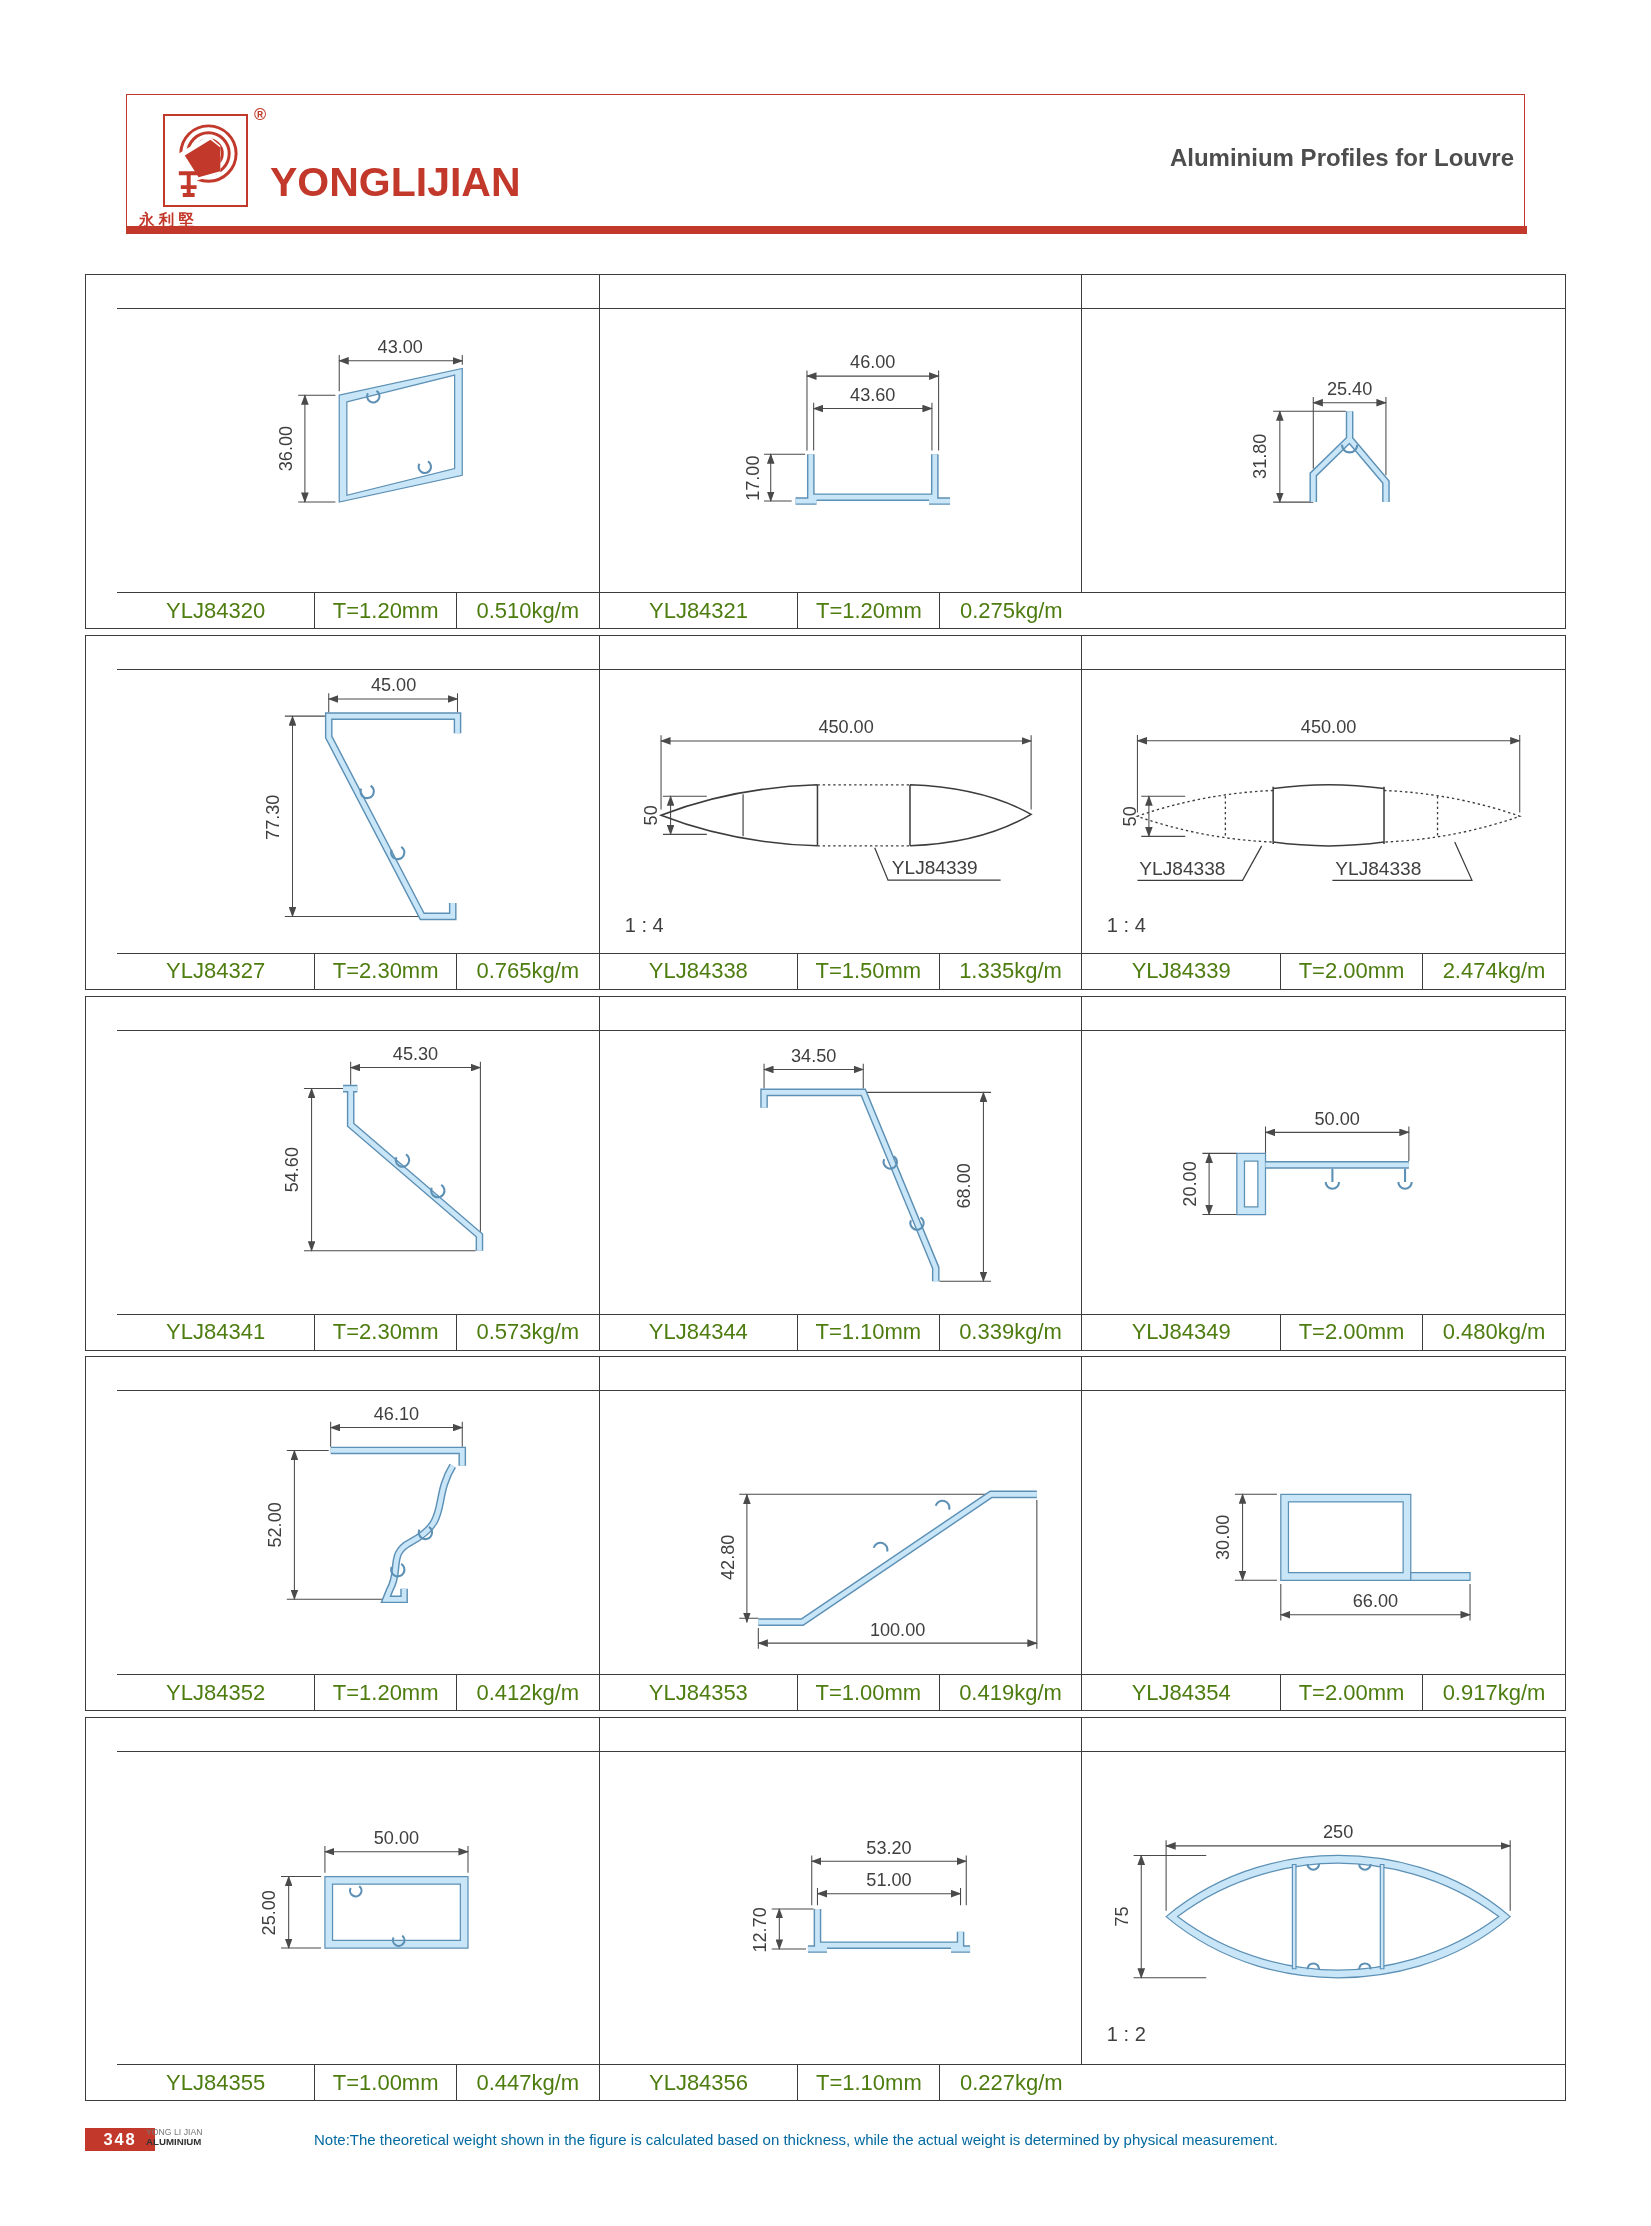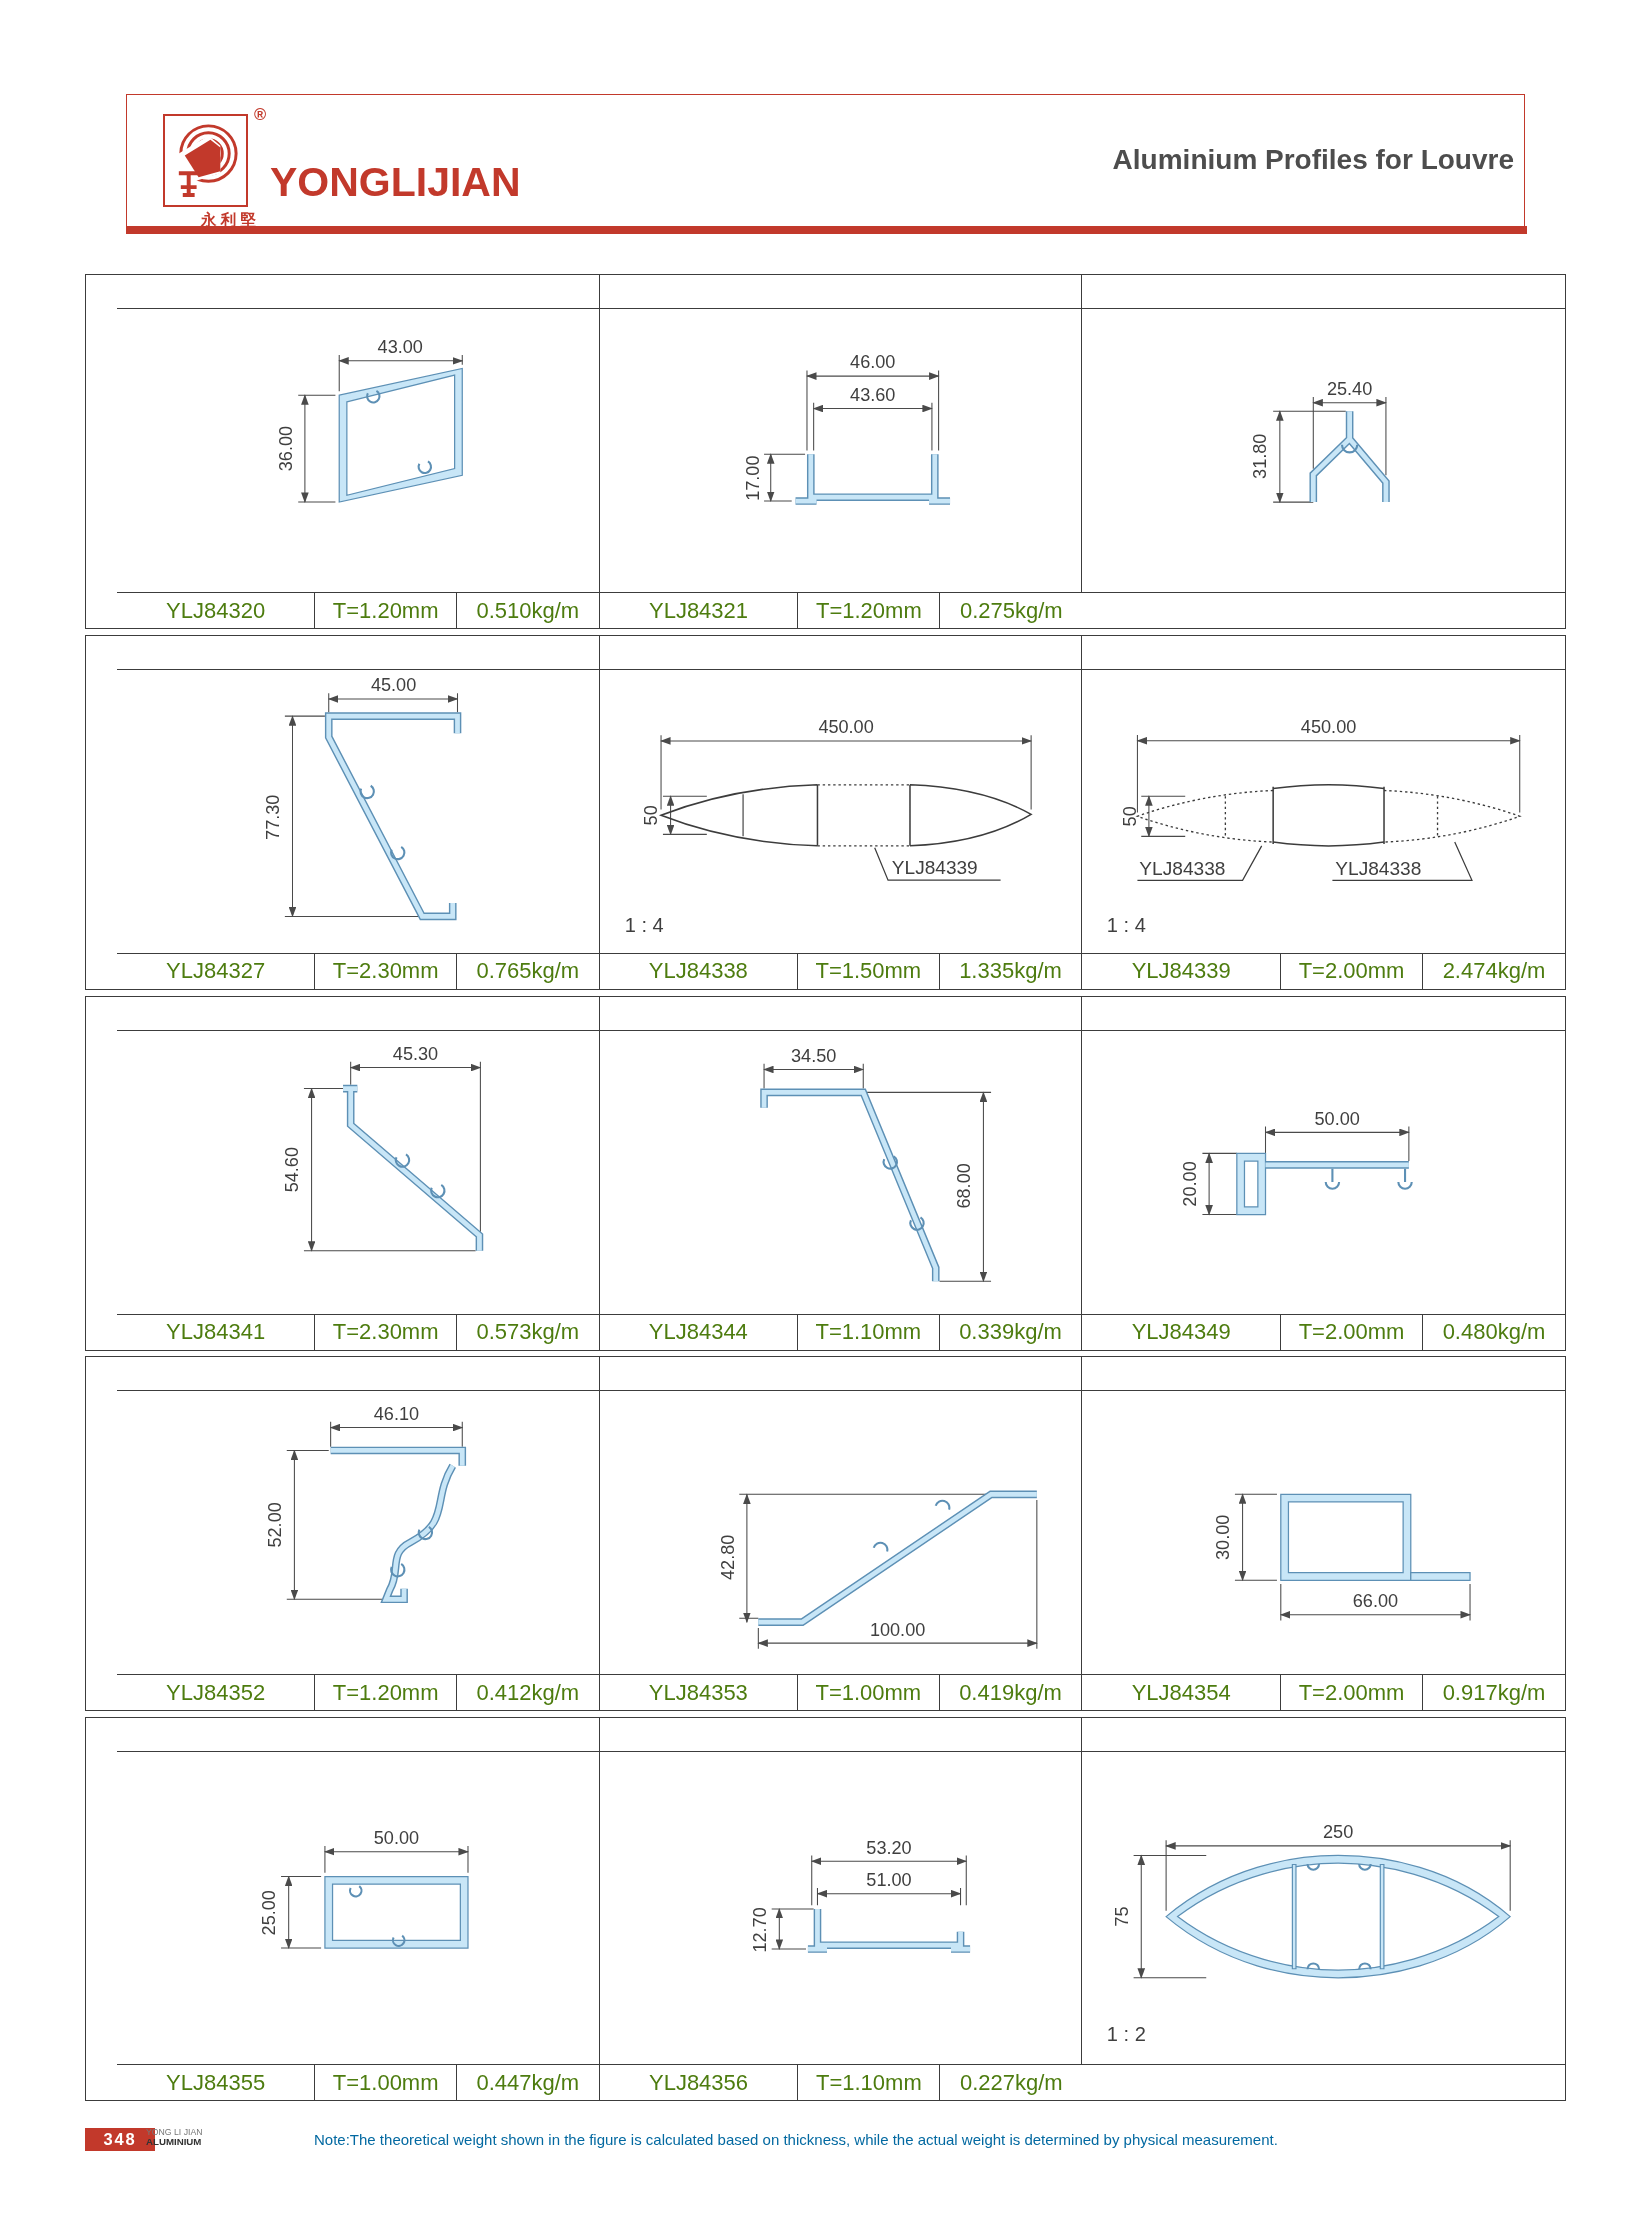--- a/index.html
+++ b/index.html
@@ -4,23 +4,23 @@
 <style>
   html,body{margin:0;padding:0;background:#fff;}
   body{width:1652px;height:2226px;position:relative;font-family:"Liberation Sans",sans-serif;}
   .page{position:absolute;inset:0;background:#fff;}
 
   
   .hdr-box{position:absolute;left:126px;top:94px;width:1397px;height:134px;border:1.9px solid #C2392B;border-bottom:none;}
   .hdr-bar{position:absolute;left:126px;top:226px;width:1401px;height:7.8px;background:#C2392B;}
   .logo-box{position:absolute;left:163px;top:114px;width:85px;height:93px;border:2.9px solid #C2392B;box-sizing:border-box;}
   .logo-reg{position:absolute;left:254px;top:105px;color:#C2392B;font-size:16.5px;font-weight:bold;}
-  .logo-cn{position:absolute;left:155px;top:210px;width:101px;text-align:right;color:#C2392B;font-size:15.5px;font-weight:bold;}
+  .logo-cn{position:absolute;left:139px;top:210px;width:101px;text-align:left;color:#C2392B;font-size:15.5px;font-weight:bold;}
   .brand{position:absolute;left:270px;top:159px;color:#C2392B;font-size:41px;font-weight:bold;letter-spacing:0px;}
-  .hdr-title{position:absolute;right:138px;top:144px;color:#4d4d4d;font-size:28px;font-weight:bold;}
+  .hdr-title{position:absolute;right:138px;top:144px;color:#4d4d4d;font-size:24px;font-weight:bold;}
 
   
   .grid{position:absolute;left:85px;top:274px;width:1481px;}
   .block{border:1.9px solid #3c3c3c;margin-bottom:5.8px;background:#fff;padding-left:31px;}
   .band{display:grid;grid-template-columns:1fr 1fr 1fr;height:33px;border-bottom:1.9px solid #3c3c3c;}
   .band>div{border-right:1.9px solid #3c3c3c;}
   .band>div:last-child{border-right:none;}
   .drawings{display:grid;grid-template-columns:1fr 1fr 1fr;}
   .dcell{border-right:1.9px solid #3c3c3c;height:283px;overflow:hidden;}
   .dcell.tall{height:312px;}

